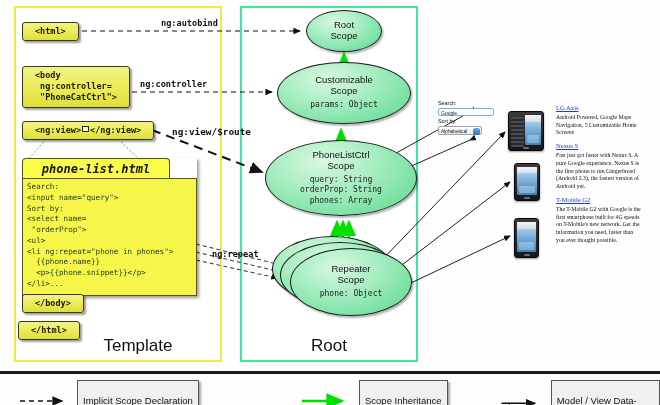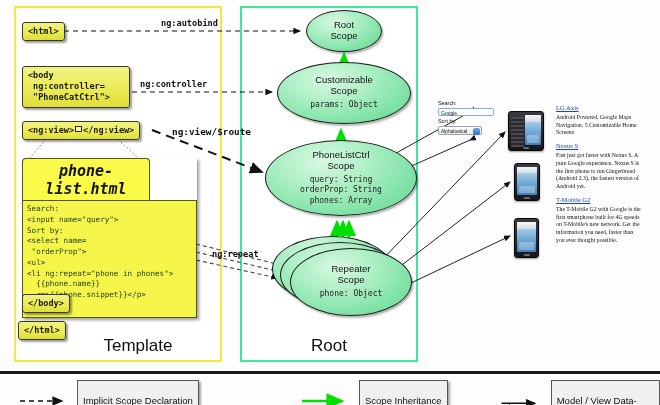--- a/index.html
+++ b/index.html
@@ -37,21 +37,21 @@
   .tag {
     position: absolute; z-index: 6;
     background: linear-gradient(180deg,#f2f287 0%,#ebeb55 55%,#dede3b 100%);
     border: 1px solid #3a3a1a;
     border-radius: 3px;
     box-shadow: 2px 2px 2px rgba(0,0,0,0.38);
     font-family: "DejaVu Sans Mono", monospace;
     font-weight: bold;
     font-size: 8.5px;
     color: #1a1a00;
-    padding: 3px 5px;
+    padding: 3px 12px;
     line-height: 1.32;
     white-space: pre;
   }
   .tag-html   { left: 22px;  top: 22px; }
   .tag-body   { left: 22px;  top: 66px; width: 108px; }
   .tag-ngview { left: 22px;  top: 121px; }
   .tag-bodyend{ left: 22px;  top: 294px; }
   .tag-htmlend{ left: 18px;  top: 321px; }
   .rect-glyph {
     display: inline-block; width: 7px; height: 6px;
@@ -64,23 +64,23 @@
     position: absolute; left: 22px; top: 158px; width: 175px; z-index: 6;
     box-shadow: 2px 2px 3px rgba(0,0,0,0.40);
   }
   .code-title {
     background: #fbfb4a;
     border: 1px solid #55551f;
     border-bottom: none;
     border-radius: 4px 4px 0 0;
     font-family: "DejaVu Sans Mono", monospace;
     font-weight: bold; font-style: italic;
-    font-size: 15px; color: #14140a;
+    font-size: 12px; color: #14140a;
     text-align: center; padding: 3px 0 2px 0;
-    width: 128px;
+    width: 148px;
   }
   .code-body {
     background: #f6f64a;
     border: 1px solid #55551f;
     font-family: "DejaVu Sans Mono", monospace;
     font-size: 7.6px; line-height: 1.42;
     color: #1b3a1b;
     padding: 3px 4px 5px 4px;
     white-space: pre;
     min-height: 96px;

